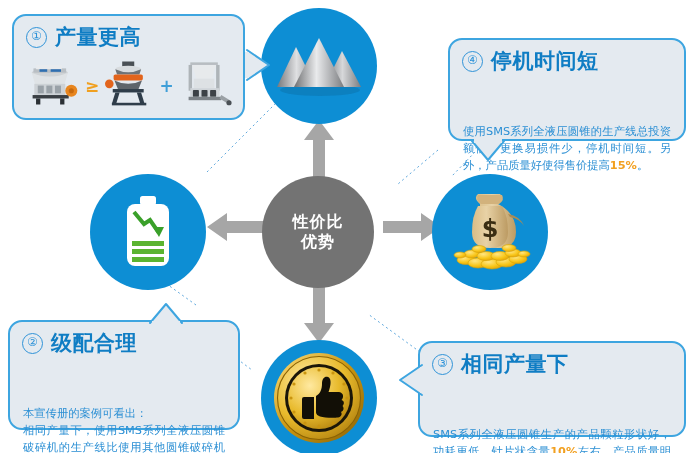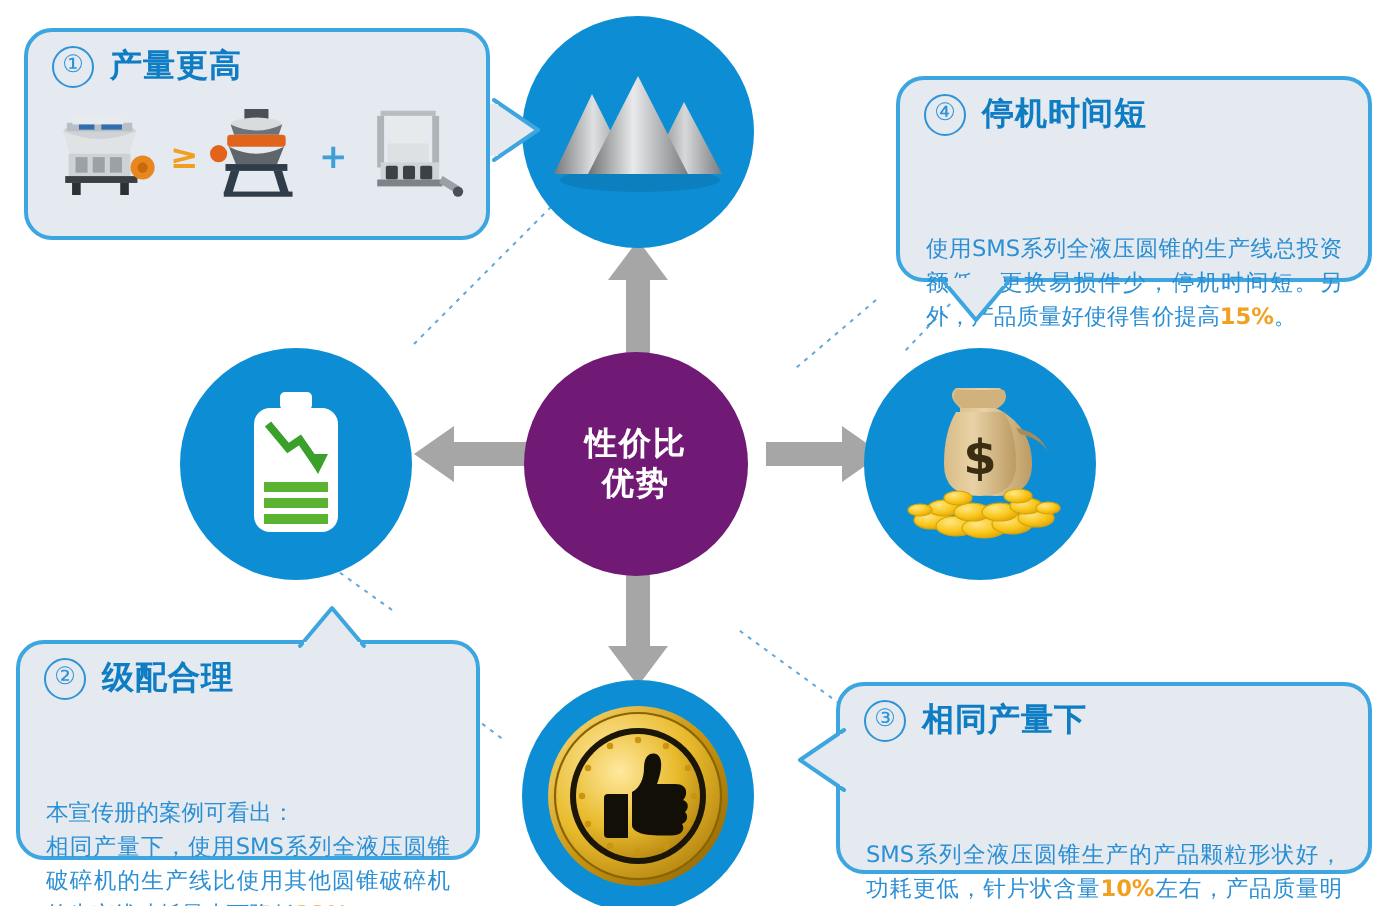--- a/index.html
+++ b/index.html
@@ -26,21 +26,21 @@
     display:flex;align-items:center;gap:8px;
     padding:7px 12px 2px 12px;
   }
   .c-num{
     width:19px;height:19px;border-radius:50%;
     border:1.6px solid #2f93d8;
     color:#2f93d8;font-size:12px;line-height:17px;text-align:center;
     flex:0 0 auto;font-weight:400;
   }
   .c-title{
-    color:#0f7dc4;font-size:16px;font-weight:bold;letter-spacing:.5px;
+    color:#0f7dc4;font-size:21px;font-weight:bold;letter-spacing:.5px;
     white-space:nowrap;
   }
   .c-body{
     padding:3px 13px 9px 13px;
     color:#2b8fd4;font-size:11.3px;line-height:1.52;
     text-align:justify;
     margin-top:43px;
   }
   .hl{color:#f2a020;font-weight:bold;}
 
@@ -57,21 +57,21 @@
   .op.ge{color:#f0a020;}
   .op.plus{color:#3f9fd8;}
 
   
   .circle{
     position:absolute;border-radius:50%;
     background:#0d8ed4;
     display:flex;align-items:center;justify-content:center;
   }
   .hub{
-    background:#701a75;
+    background:#737373;
     color:#fff;font-size:16px;font-weight:bold;line-height:1.28;
     text-align:center;letter-spacing:1px;
   }
   .arrow{position:absolute;}
   .icon-svg{display:block;}
 </style>
 </head>
 <body>
 
 <div id="stage">

